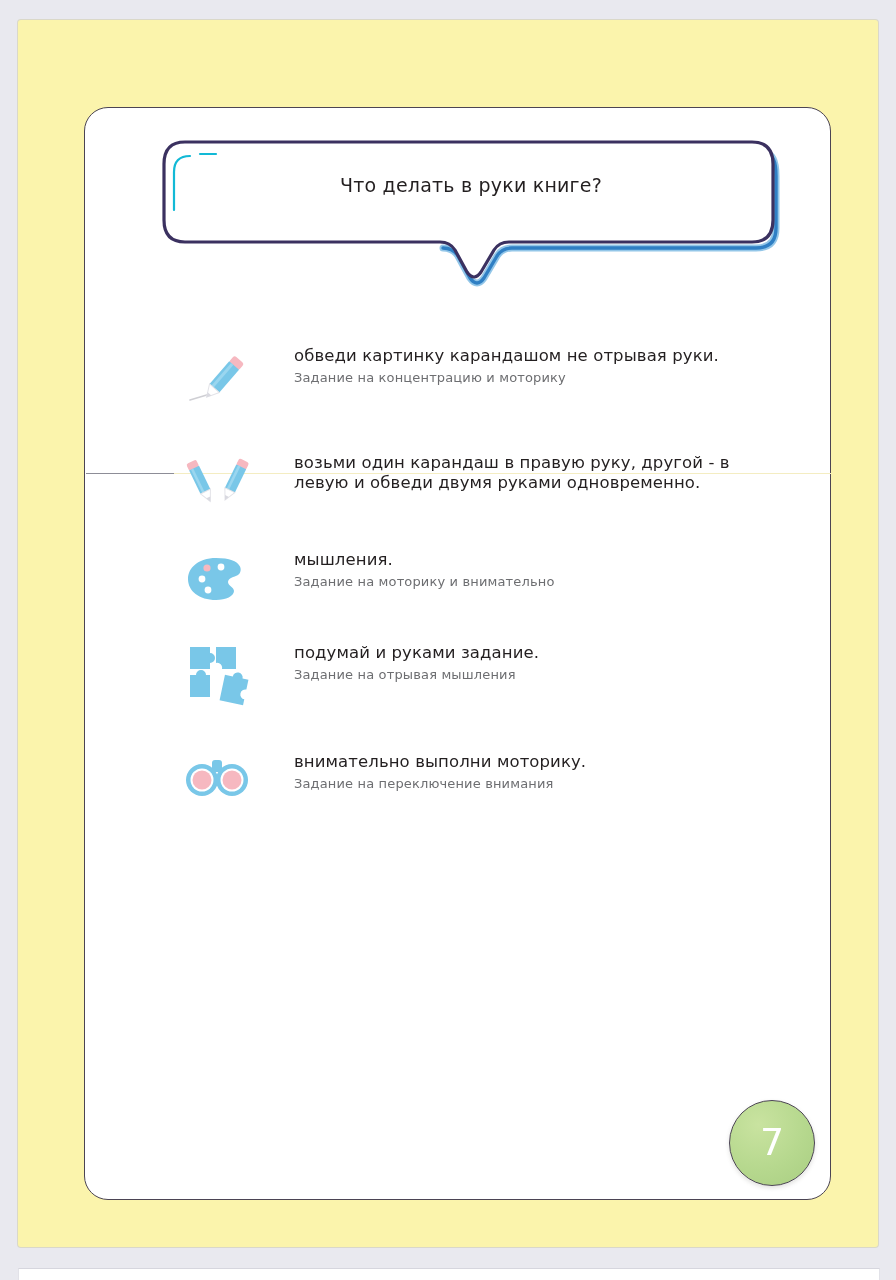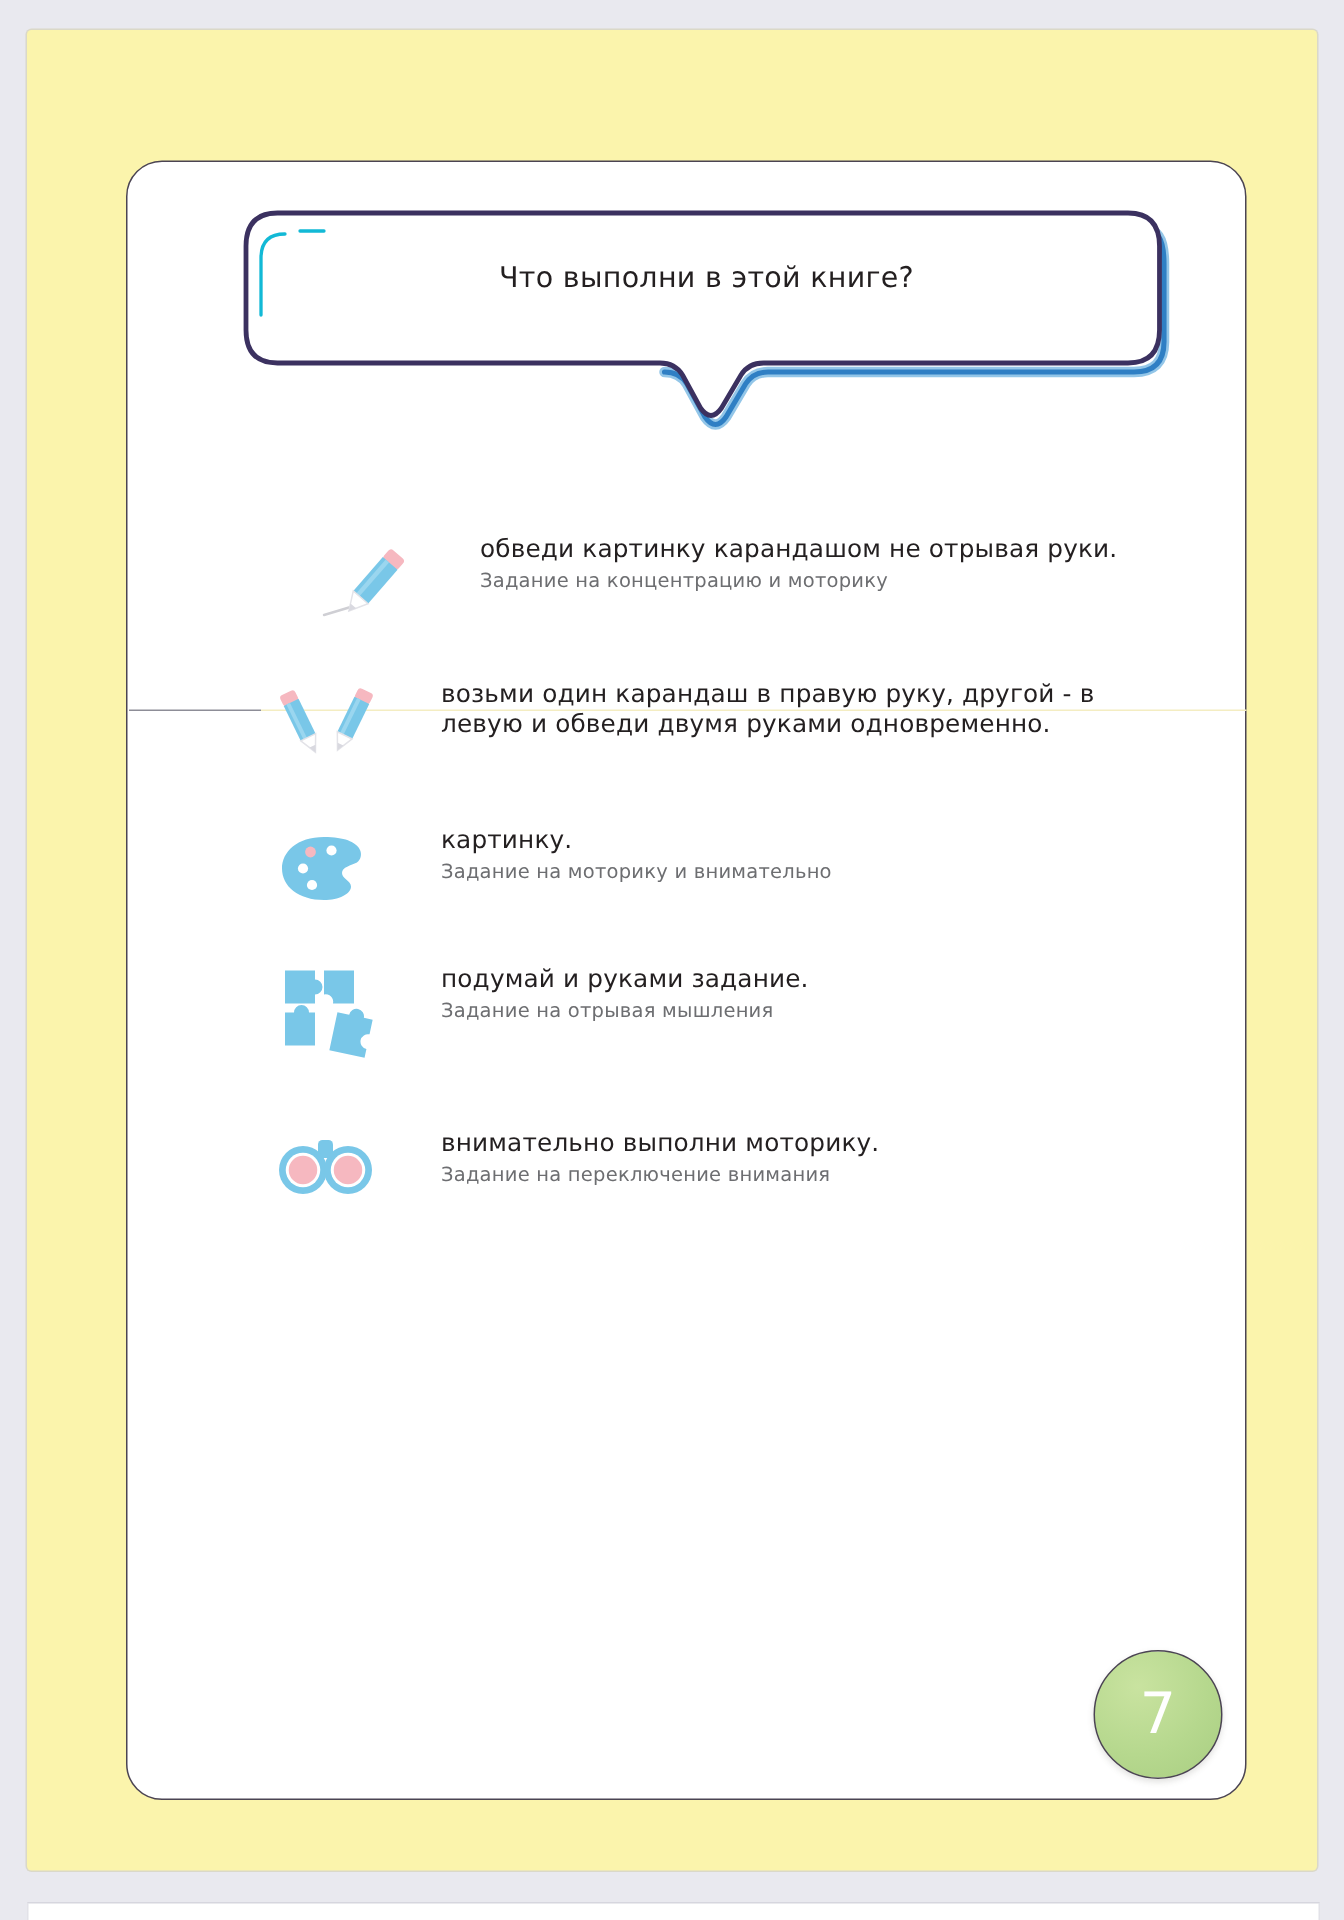--- a/index.html
+++ b/index.html
@@ -137,21 +137,21 @@
   .legend-sub {
     margin-top: 3px;
     font-size: 13px;
     line-height: 17px;
     color: #6d6e71;
     font-family: "DejaVu Sans", "Liberation Sans", sans-serif;
     letter-spacing: .15px;
   }
 
   
-  .item-0 { top: 18px; margin-left: 26px;  }
+  .item-0 { top: 8px;  }
   .item-1 { top: 115px; }
   .item-2 { top: 212px; }
   .item-3 { top: 305px; }
   .item-4 { top: 414px; }
 
   .item-0 .legend-icon { left: 100px; top: 4px;  }
   .item-1 .legend-icon { left: 92px;  top: 0px;  }
   .item-2 .legend-icon { left: 98px;  top: 2px;  }
   .item-3 .legend-icon { left: 98px;  top: -6px; }
   .item-4 .legend-icon { left: 96px;  top: 4px;  }
@@ -199,21 +199,21 @@
         <path d="M612 22 Q622 22 622 44 L622 96 Q622 116 602 116 L358 116 Q348 116 343 124 L330 146 Q323 156 316 146 L304 124 Q299 116 289 116" stroke="#2f7fc4" stroke-width="3.4" stroke-linecap="round" stroke-linejoin="round"></path>
 
         <path d="M31 10 L598 10 Q619 10 619 32 L619 88 Q619 110 598 110 L355 110
                  Q345 110 340 118 L327 140 Q320 150 313 140 L301 118 Q296 110 286 110
                  L31 110 Q10 110 10 88 L10 32 Q10 10 31 10 Z" stroke="#3b3160" stroke-width="3.2" fill="#ffffff" stroke-linejoin="round"></path>
 
         <path d="M20 78 L20 40 Q20 24 36 24" stroke="#12b9d6" stroke-width="2.2" fill="none" stroke-linecap="round"></path>
         <path d="M46 22 L62 22" stroke="#12b9d6" stroke-width="2.2" stroke-linecap="round"></path>
       </svg>
     </div>
-    <div class="bubble-title">Что выполни в этой книге?</div>
+    <div class="bubble-title">Что делать в руки книге?</div>
 
     <div class="legend">
 
       <div class="legend-item item-0">
         <div class="legend-icon">
           <svg width="72" height="66" viewBox="0 0 72 66" xmlns="http://www.w3.org/2000/svg">
             <path d="M6 50 L26 44" stroke="#cfcfd4" stroke-width="1.6" stroke-linecap="round" fill="none"></path>
             <g transform="rotate(41 40 28)">
               <rect x="33" y="4" width="13" height="9" rx="2.5" fill="#f6b8c0"></rect>
               <rect x="33" y="12" width="13" height="30" fill="#79c7e8"></rect>
@@ -258,21 +258,21 @@
           <svg width="72" height="66" viewBox="0 0 72 66" xmlns="http://www.w3.org/2000/svg">
             <path d="M34 6 C16 6 6 16 6 27 C6 39 17 48 34 48 C44 48 52 44 52 39
                      C52 35 46 34 46 30 C46 26 52 25 56 23 C61 20 62 6 34 6 Z" fill="#79c7e8"></path>
             <circle cx="25" cy="16" r="3.6" fill="#f6b8c0"></circle>
             <circle cx="39" cy="15" r="3.4" fill="#ffffff"></circle>
             <circle cx="20" cy="27" r="3.4" fill="#ffffff"></circle>
             <circle cx="26" cy="38" r="3.4" fill="#ffffff"></circle>
           </svg>
         </div>
         <div class="legend-text">
-          <div class="legend-title">картинку.</div>
+          <div class="legend-title">мышления.</div>
           <div class="legend-sub">Задание на моторику и внимательно</div>
         </div>
       </div>
 
       <div class="legend-item item-3">
         <div class="legend-icon">
           <svg width="78" height="76" viewBox="0 0 78 76" xmlns="http://www.w3.org/2000/svg">
 
             <path d="M8 10 h20 v6 a5 5 0 0 1 0 10 v6 H8 Z" fill="#79c7e8"></path>
 

